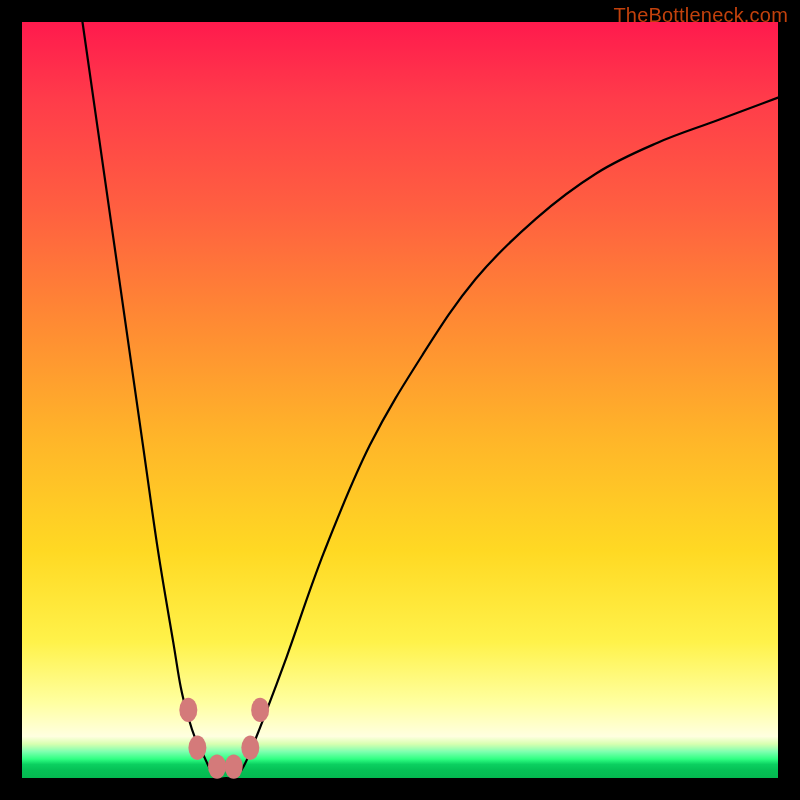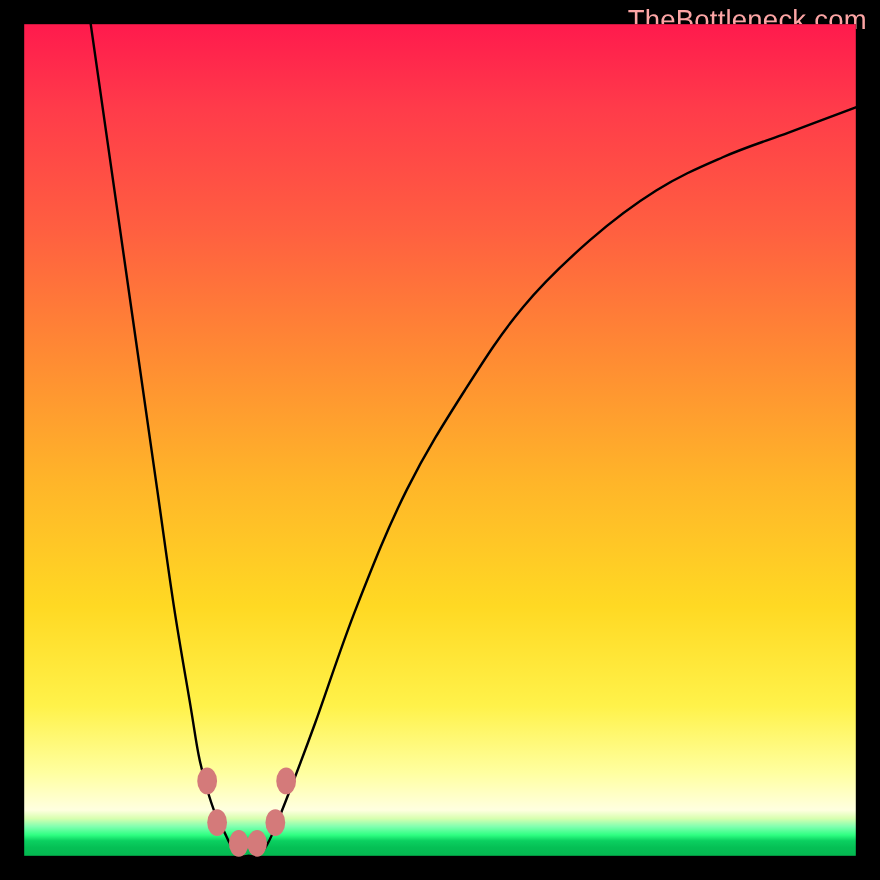--- a/index.html
+++ b/index.html
@@ -42,22 +42,22 @@
       #2fff82 97.5%,
       #0bd060 98.2%,
       #05c055 99%,
       #04b850 100%
     );
   }
   .watermark {
     position: absolute;
     top: 4px;
     right: 12px;
-    color: #fca5a5;
-    font-size: 25px;
+    color: #c2410c;
+    font-size: 20px;
     font-weight: 500;
     letter-spacing: 0.2px;
     user-select: none;
   }
   svg.curve {
     position: absolute;
     left: 0;
     top: 0;
     width: 756px;
     height: 756px;

